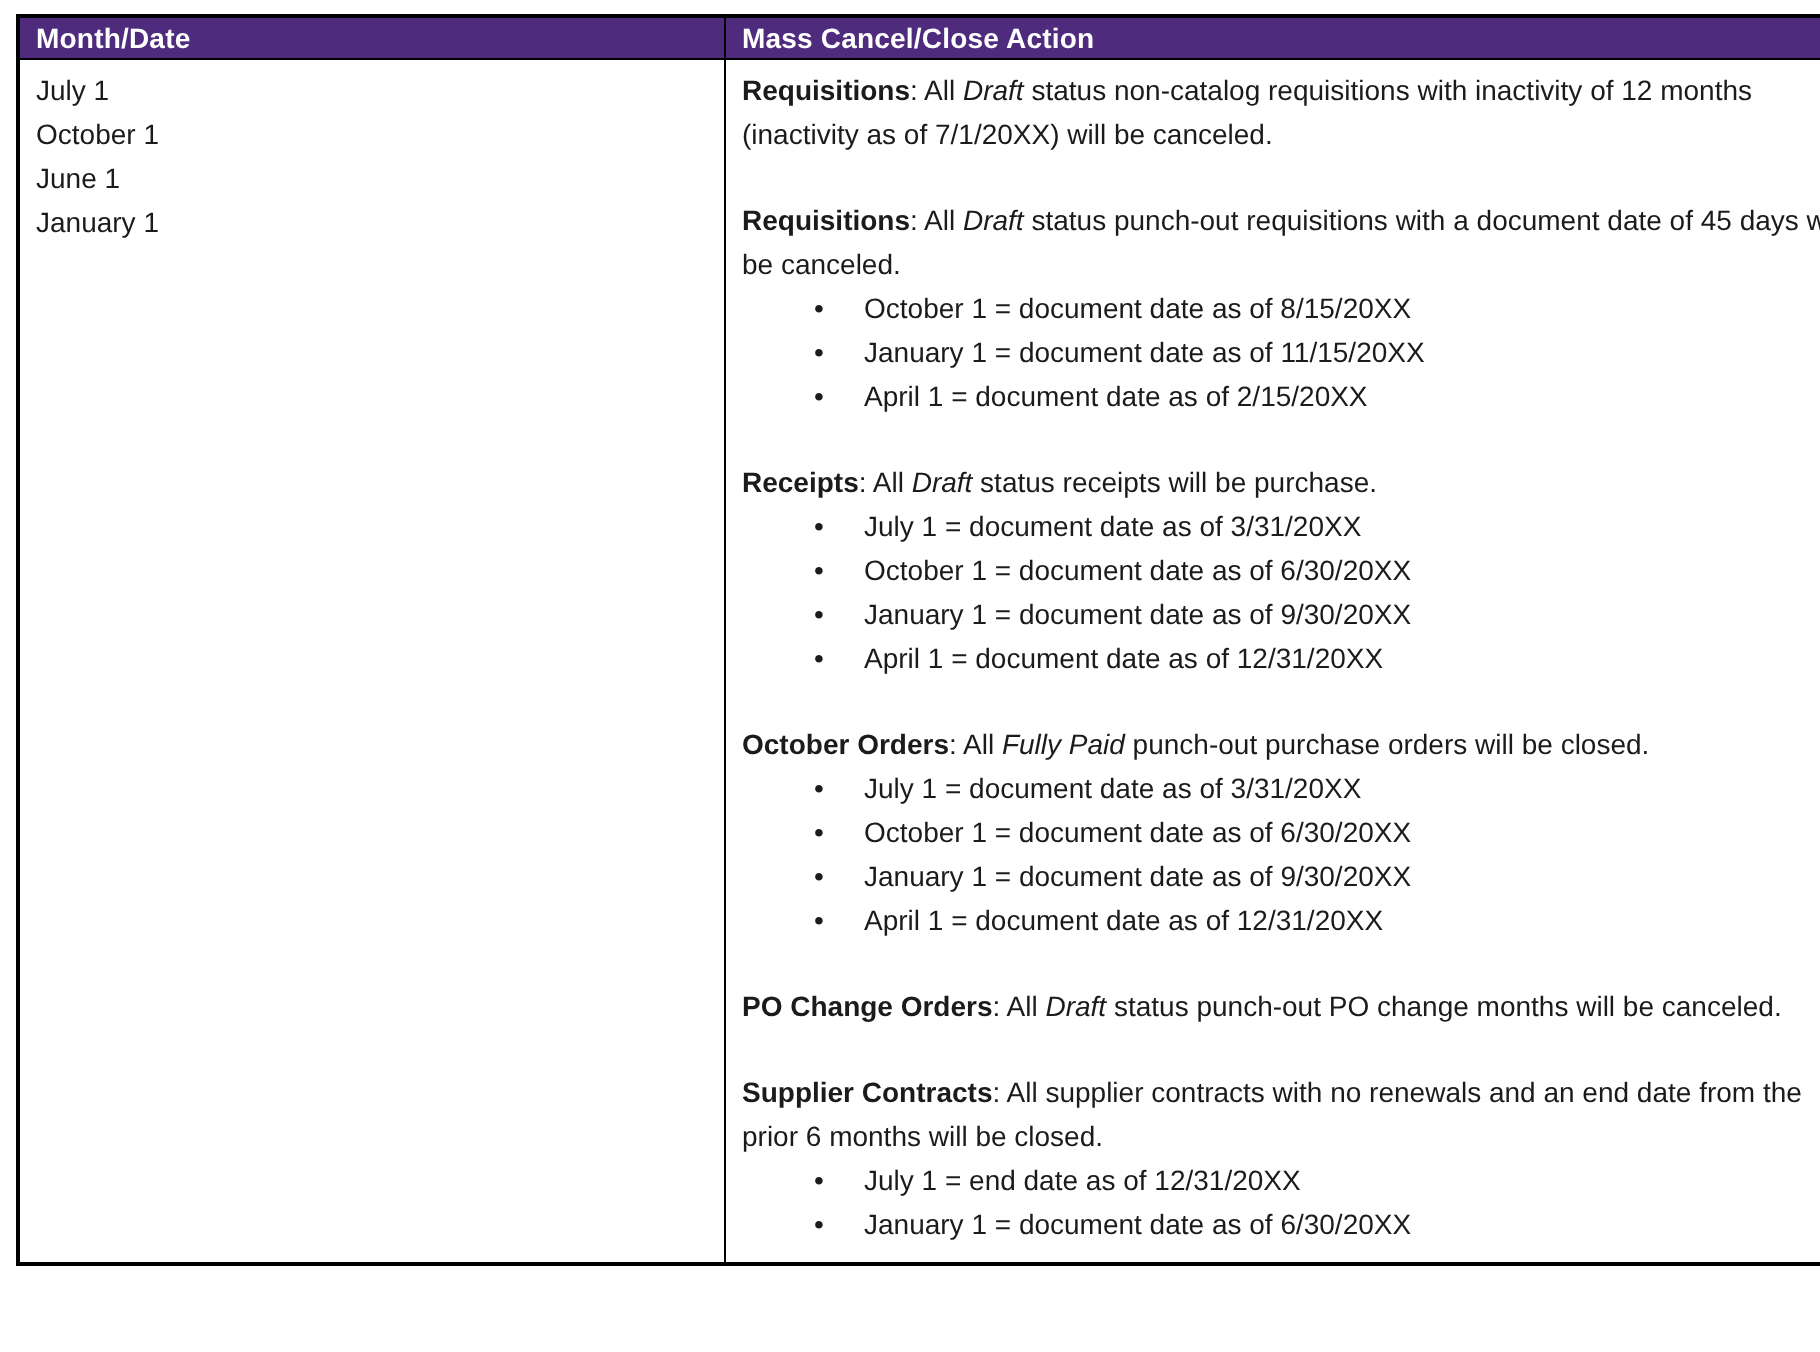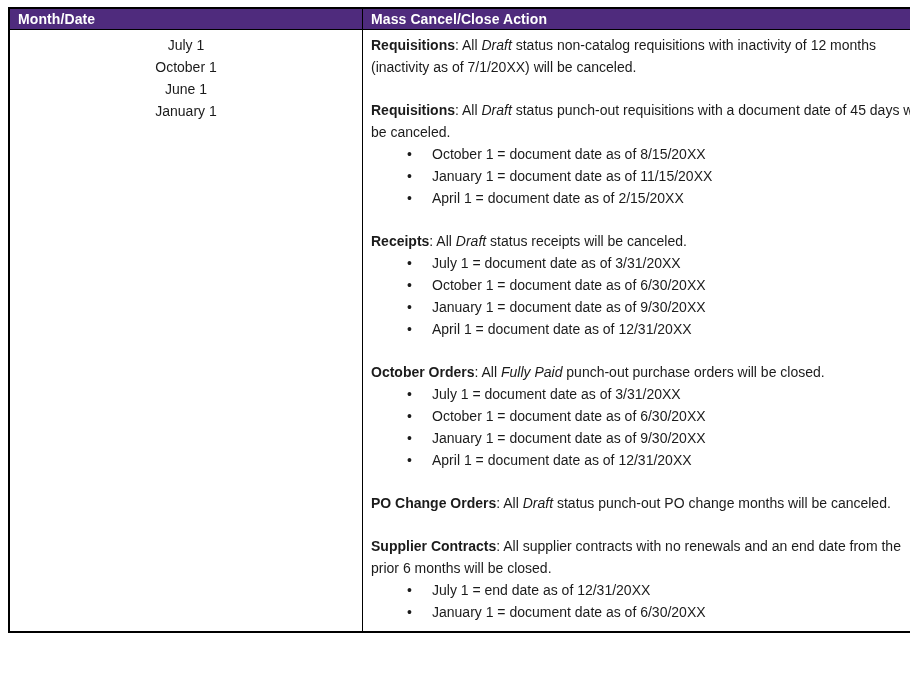--- a/index.html
+++ b/index.html
@@ -41,21 +41,20 @@
     padding: 4px 8px 8px 8px;
     font-size: 14px;
     line-height: 22px;
     color: #1b1b1b;
   }
   .col-month { width: 336px; }
   .col-action { width: 557px; }
   .month-line {
     line-height: 22px;
     white-space: nowrap;
-    text-align: center;
   }
   .action-para {
     margin: 0;
   }
   .action-para:not(:first-child) {
     margin-top: 21px;
   }
   .seg-bold   { font-weight: bold; }
   .seg-italic { font-style: italic; }
   .seg-normal { font-weight: normal; font-style: normal; }
@@ -97,21 +96,21 @@
         </td>
         <td class="col-action">
           <div id="action-list">
               <div class="action-para"><span class="seg-bold">Requisitions</span><span class="seg-normal">: All </span><span class="seg-italic">Draft</span><span class="seg-normal"> status non-catalog requisitions with inactivity of 12 months (inactivity as of 7/1/20XX) will be canceled.</span></div>
               <div class="action-para"><span class="seg-bold">Requisitions</span><span class="seg-normal">: All </span><span class="seg-italic">Draft</span><span class="seg-normal"> status punch-out requisitions with a document date of 45 days will be canceled.</span></div>
               <div class="bullet-list">
                 <div class="bullet-item">October 1 = document date as of 8/15/20XX</div>
                 <div class="bullet-item">January 1 = document date as of 11/15/20XX</div>
                 <div class="bullet-item">April 1 = document date as of 2/15/20XX</div>
               </div>
-              <div class="action-para"><span class="seg-bold">Receipts</span><span class="seg-normal">: All </span><span class="seg-italic">Draft</span><span class="seg-normal"> status receipts will be canceled.</span></div>
+              <div class="action-para"><span class="seg-bold">Receipts</span><span class="seg-normal">: All </span><span class="seg-italic">Draft</span><span class="seg-normal"> status receipts will be purchase.</span></div>
               <div class="bullet-list">
                 <div class="bullet-item">July 1 = document date as of 3/31/20XX</div>
                 <div class="bullet-item">October 1 = document date as of 6/30/20XX</div>
                 <div class="bullet-item">January 1 = document date as of 9/30/20XX</div>
                 <div class="bullet-item">April 1 = document date as of 12/31/20XX</div>
               </div>
               <div class="action-para"><span class="seg-bold">October Orders</span><span class="seg-normal">: All </span><span class="seg-italic">Fully Paid</span><span class="seg-normal"> punch-out purchase orders will be closed.</span></div>
               <div class="bullet-list">
                 <div class="bullet-item">July 1 = document date as of 3/31/20XX</div>
                 <div class="bullet-item">October 1 = document date as of 6/30/20XX</div>

